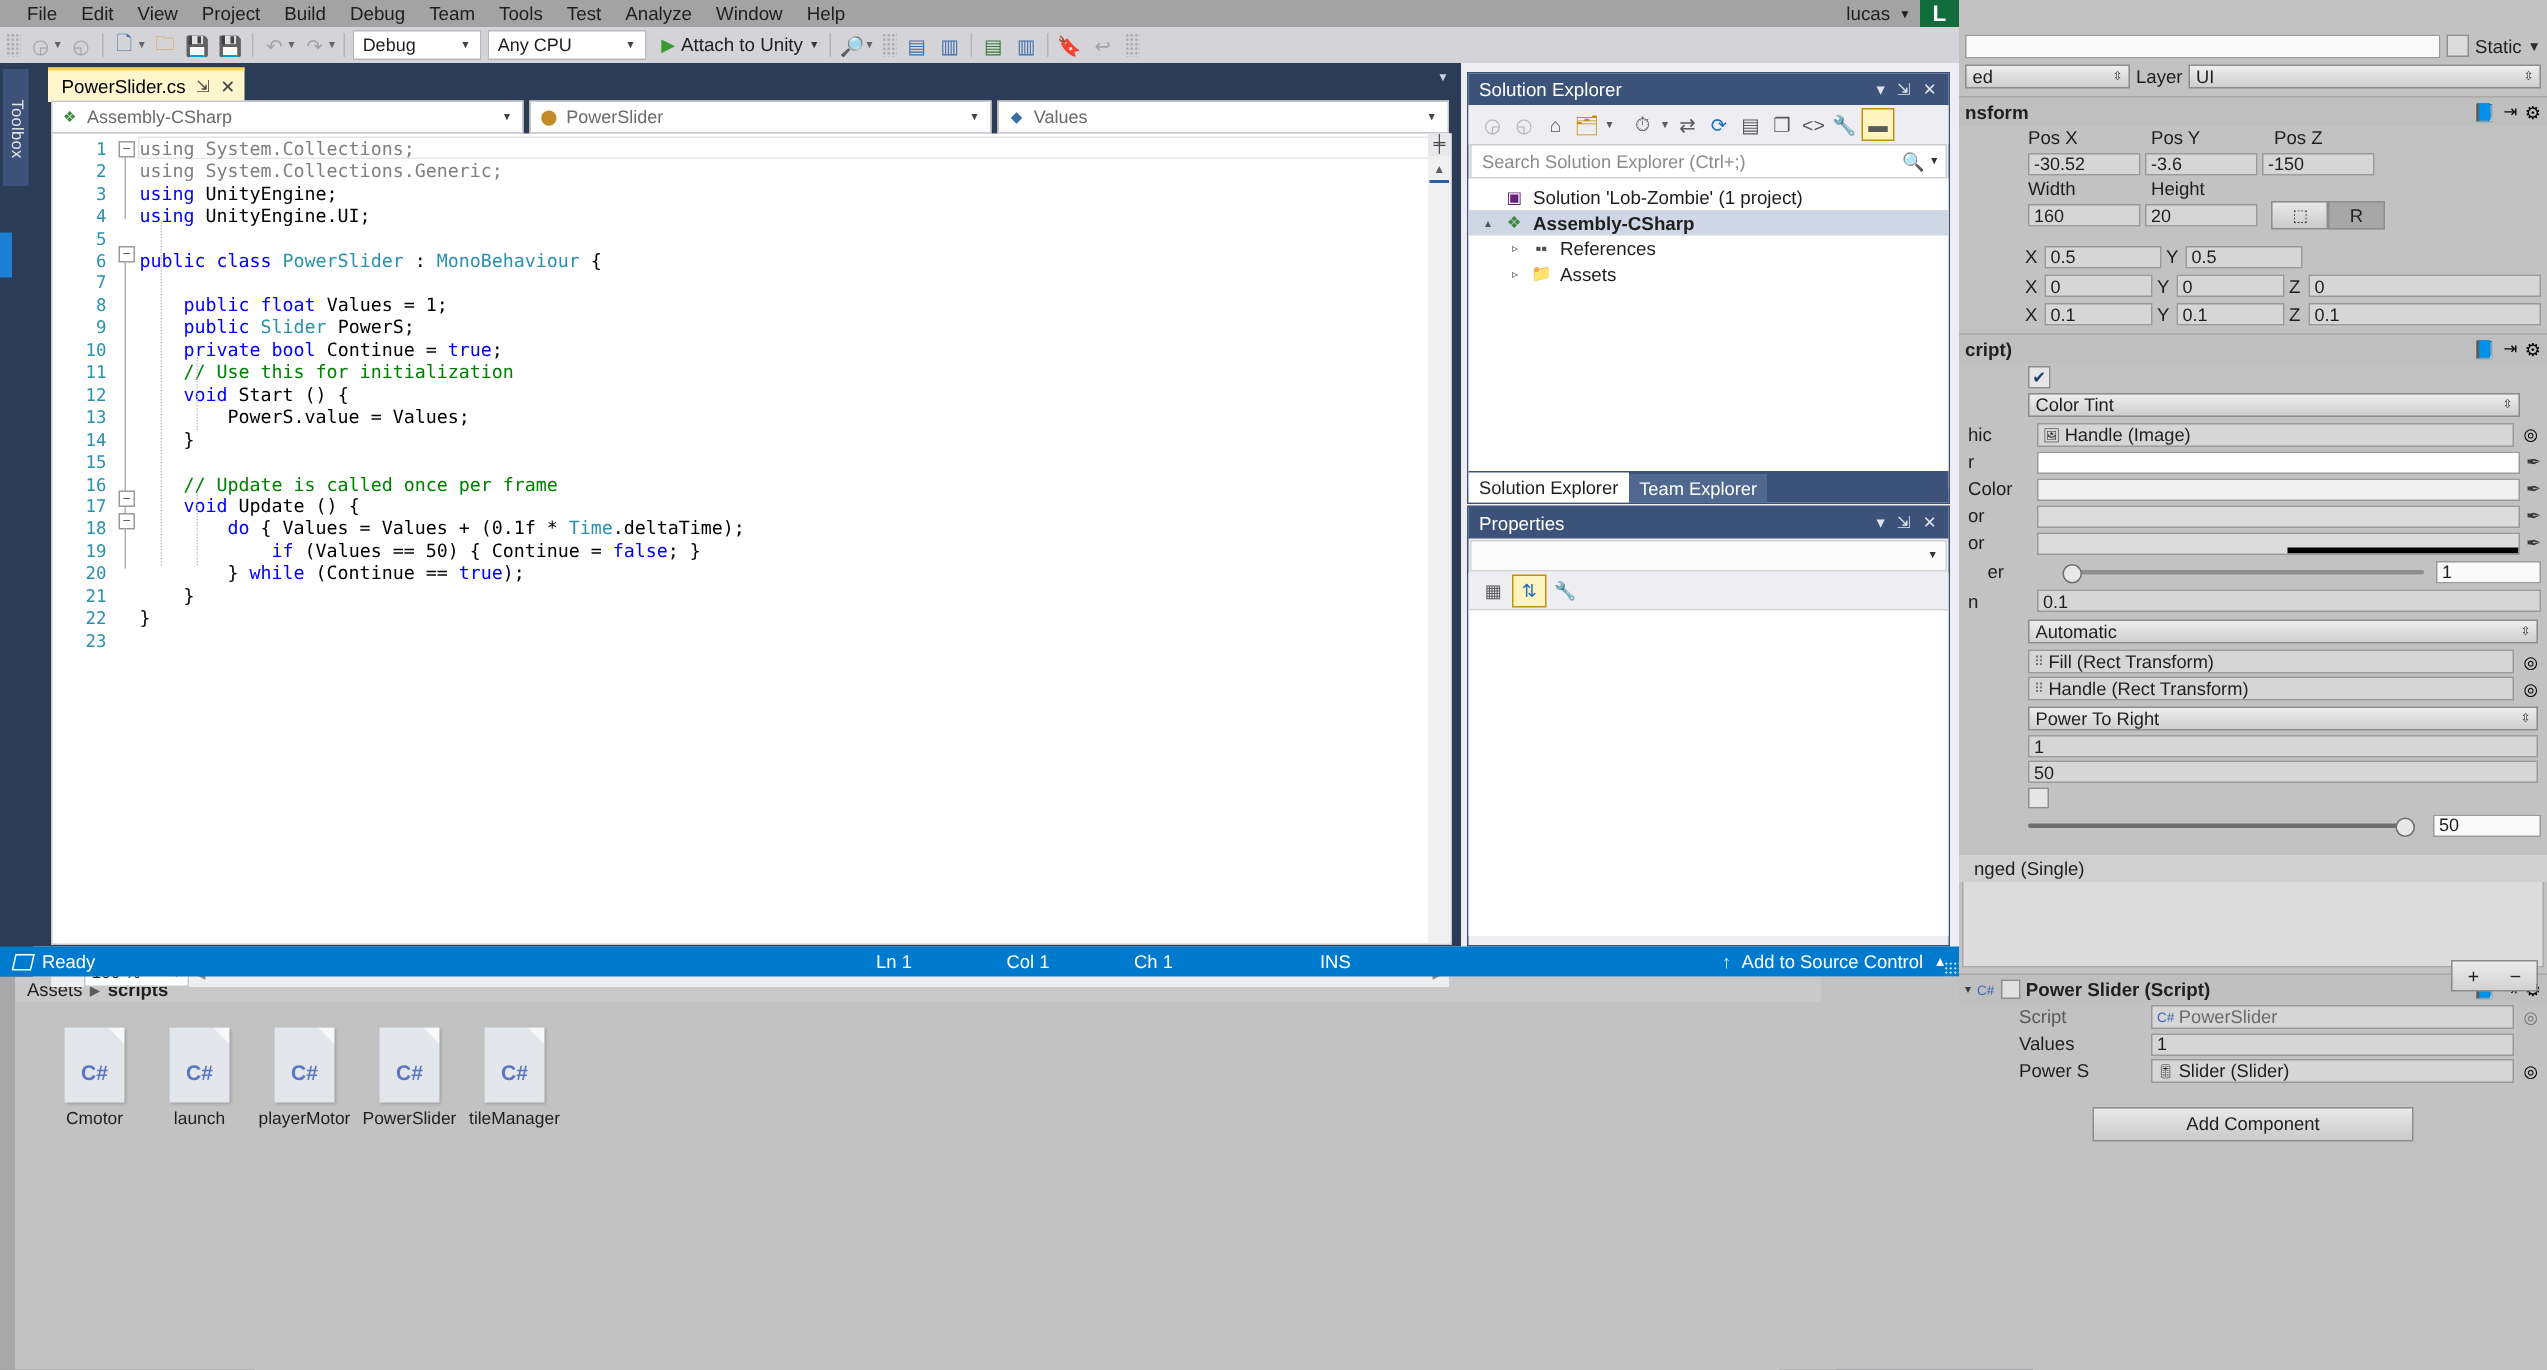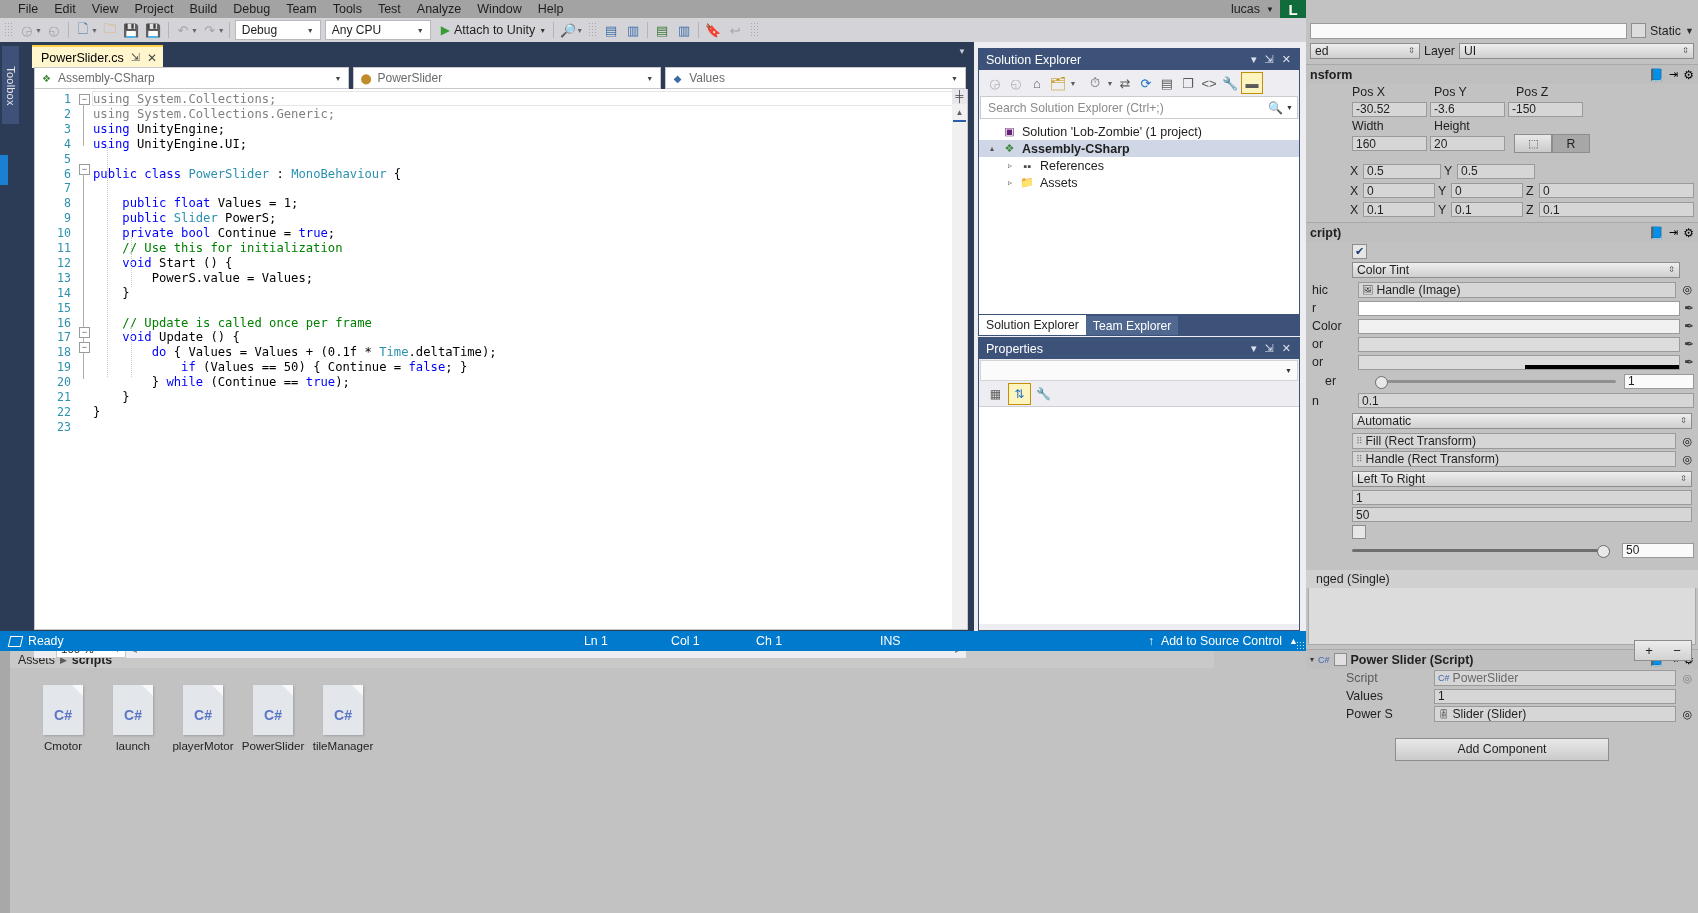--- a/index.html
+++ b/index.html
@@ -395,21 +395,21 @@
       <div class="insp-row" style="height:18px;padding-left:46px;">
         <div class="u-obj" style="flex:1;">
           <span style="font-size:9px;color:#777;">⠿</span>
           <span>Handle (Rect Transform)</span>
         </div>
         <span style="font-size:11px;padding:0 2px;">◎</span>
       </div>
 
       <div class="insp-row" style="height:21px;padding-left:46px;">
         <div class="u-dd" style="flex:1;margin-right:2px;">
-          <span>Left To Right</span>
+          <span>Power To Right</span>
           <span class="ar">⇳</span>
         </div>
       </div>
 
       <div class="insp-row" style="height:17px;padding-left:46px;">
         <div class="u-field" style="flex:1;margin-right:2px;">1</div>
       </div>
       <div class="insp-row" style="height:17px;padding-left:46px;">
         <div class="u-field" style="flex:1;margin-right:2px;">50</div>
       </div>

